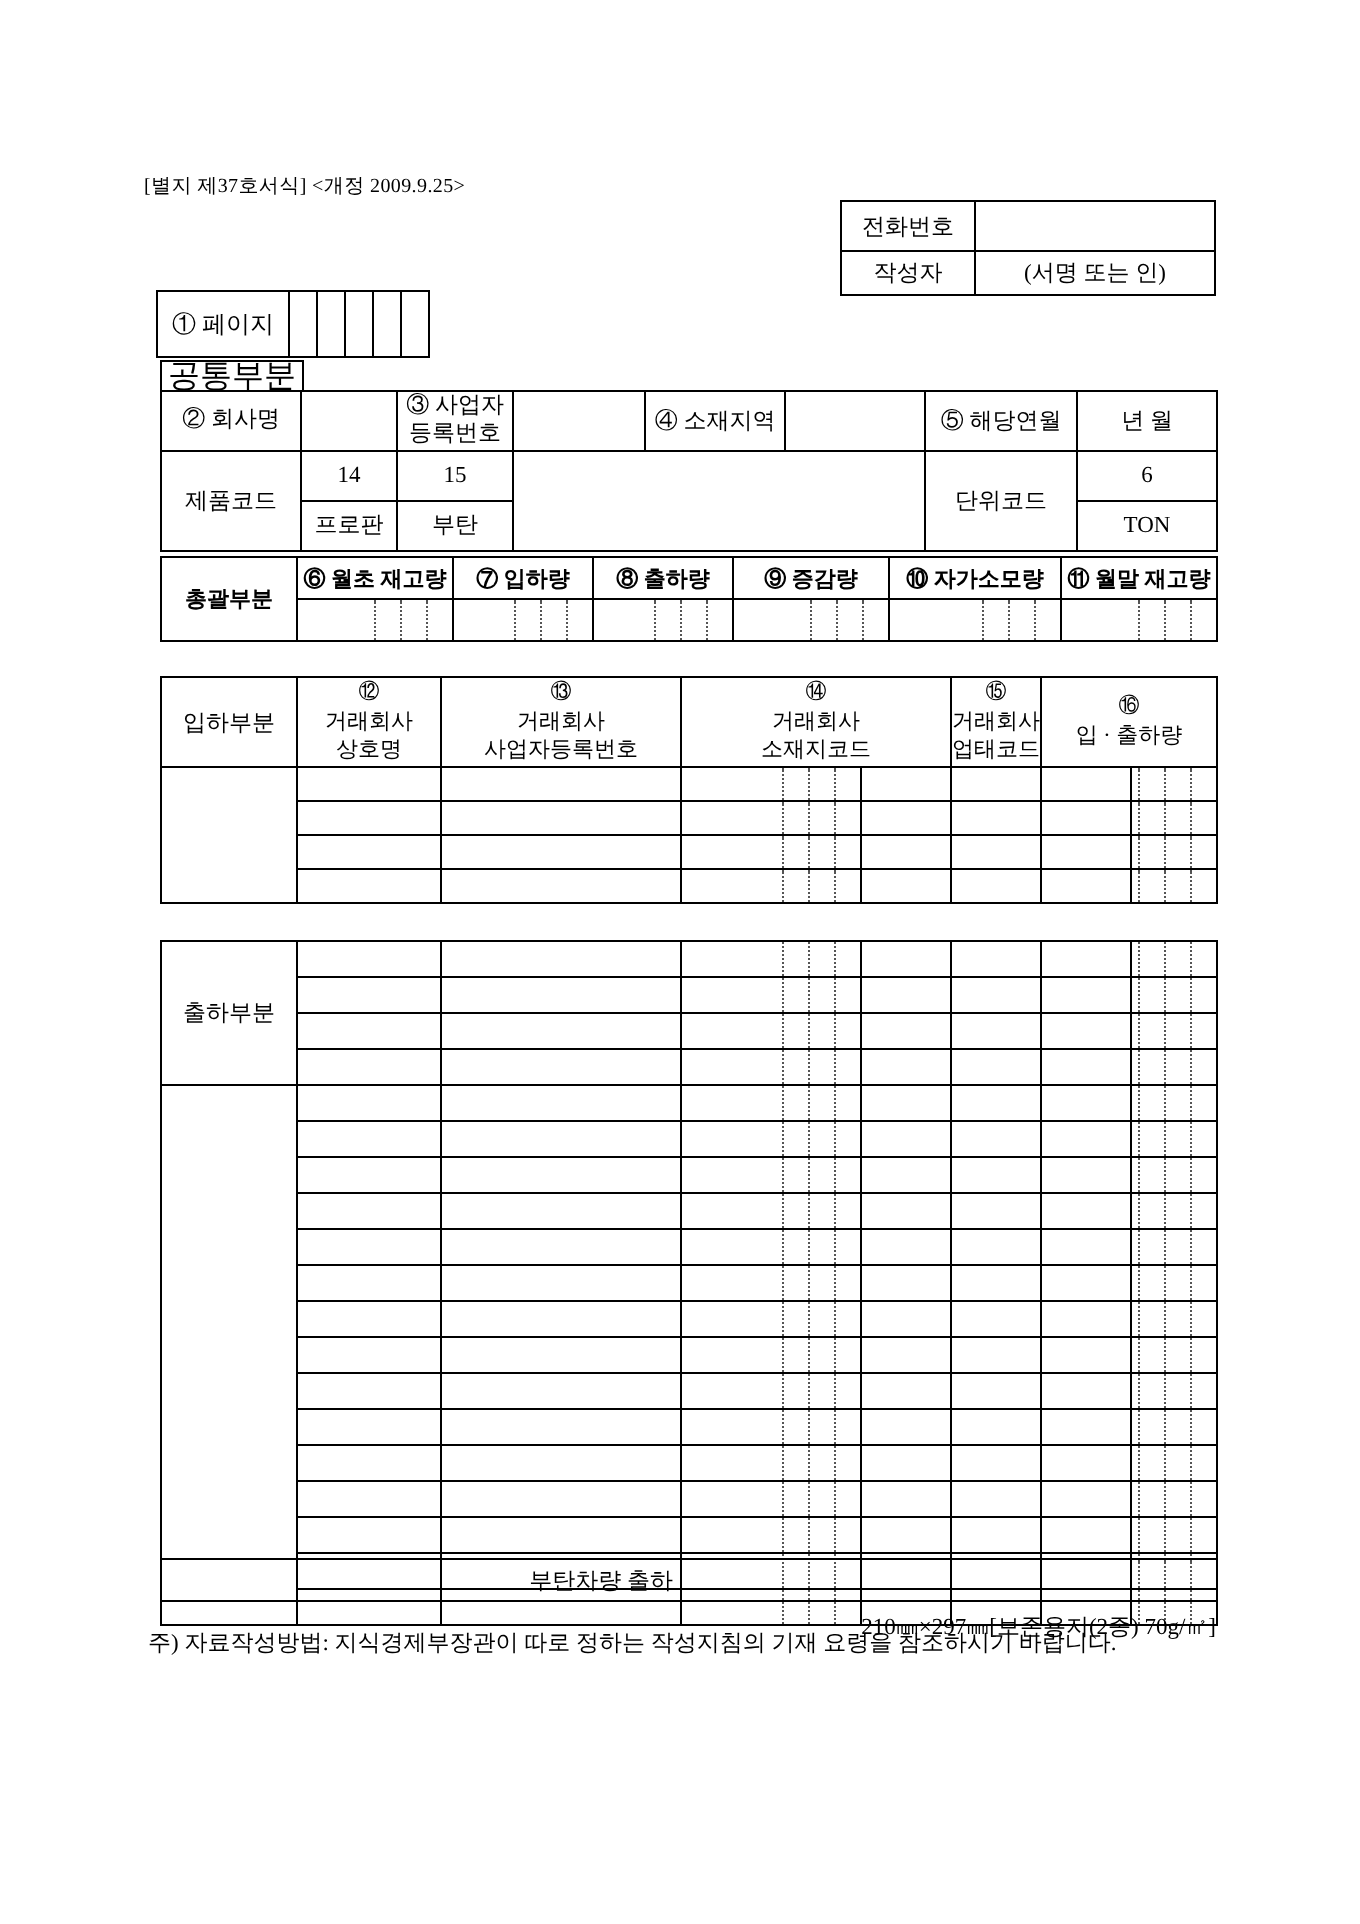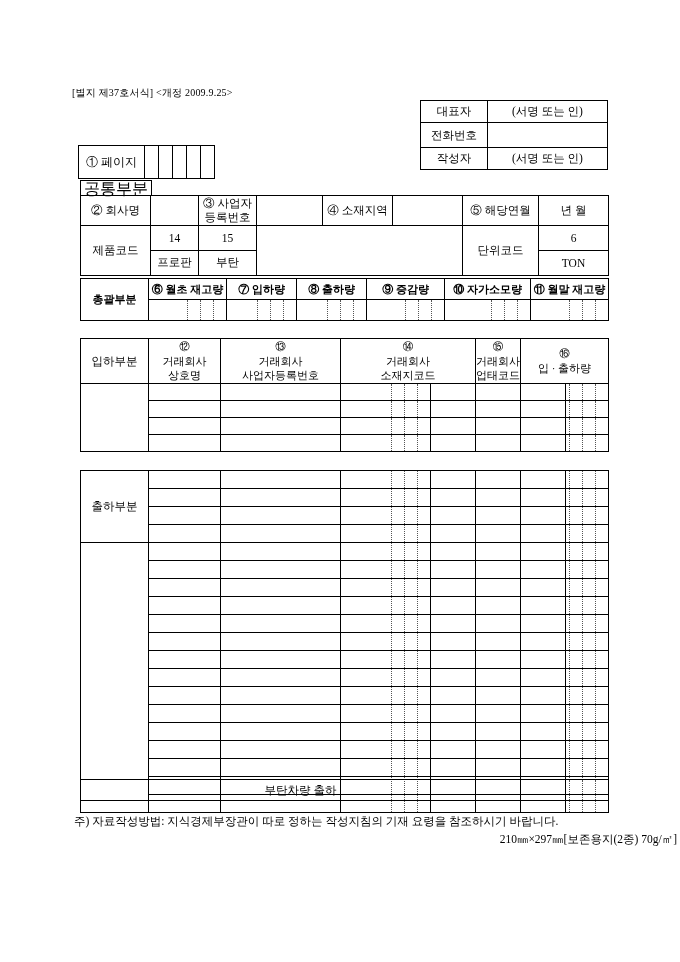--- a/index.html
+++ b/index.html
@@ -170,22 +170,22 @@
   #total-table td { height: 20px; font-size: 11.5px; }
 
   .note {
     position: absolute;
     left: 74px; top: 814px;
     font-size: 11.5px;
     white-space: nowrap;
   }
   .paperspec {
     position: absolute;
-    left: 0; top: 832px;
-    width: 677px;
+    left: 0; top: 806px;
+    width: 608px;
     text-align: right;
     font-size: 11.5px;
     white-space: nowrap;
   }
   .circ { font-size: 10.5px; }
 </style>
 </head>
 <body>
 
 <div class="page">
@@ -199,24 +199,20 @@
     <div class="lbl">① 페이지</div>
     <div class="cellx"></div>
     <div class="cellx"></div>
     <div class="cellx"></div>
     <div class="cellx"></div>
     <div class="cellx"></div>
   </div>
 
   <table class="sigtable">
     <tbody>
-        <tr>
-      <td class="lcol">대표자</td>
-      <td>(서명 또는 인)</td>
-    </tr>
     <tr>
       <td class="lcol tall">전화번호</td>
       <td class="tall"></td>
     </tr>
     <tr>
       <td class="lcol">작성자</td>
       <td>(서명 또는 인)</td>
     </tr>
   </tbody>
     </table>

